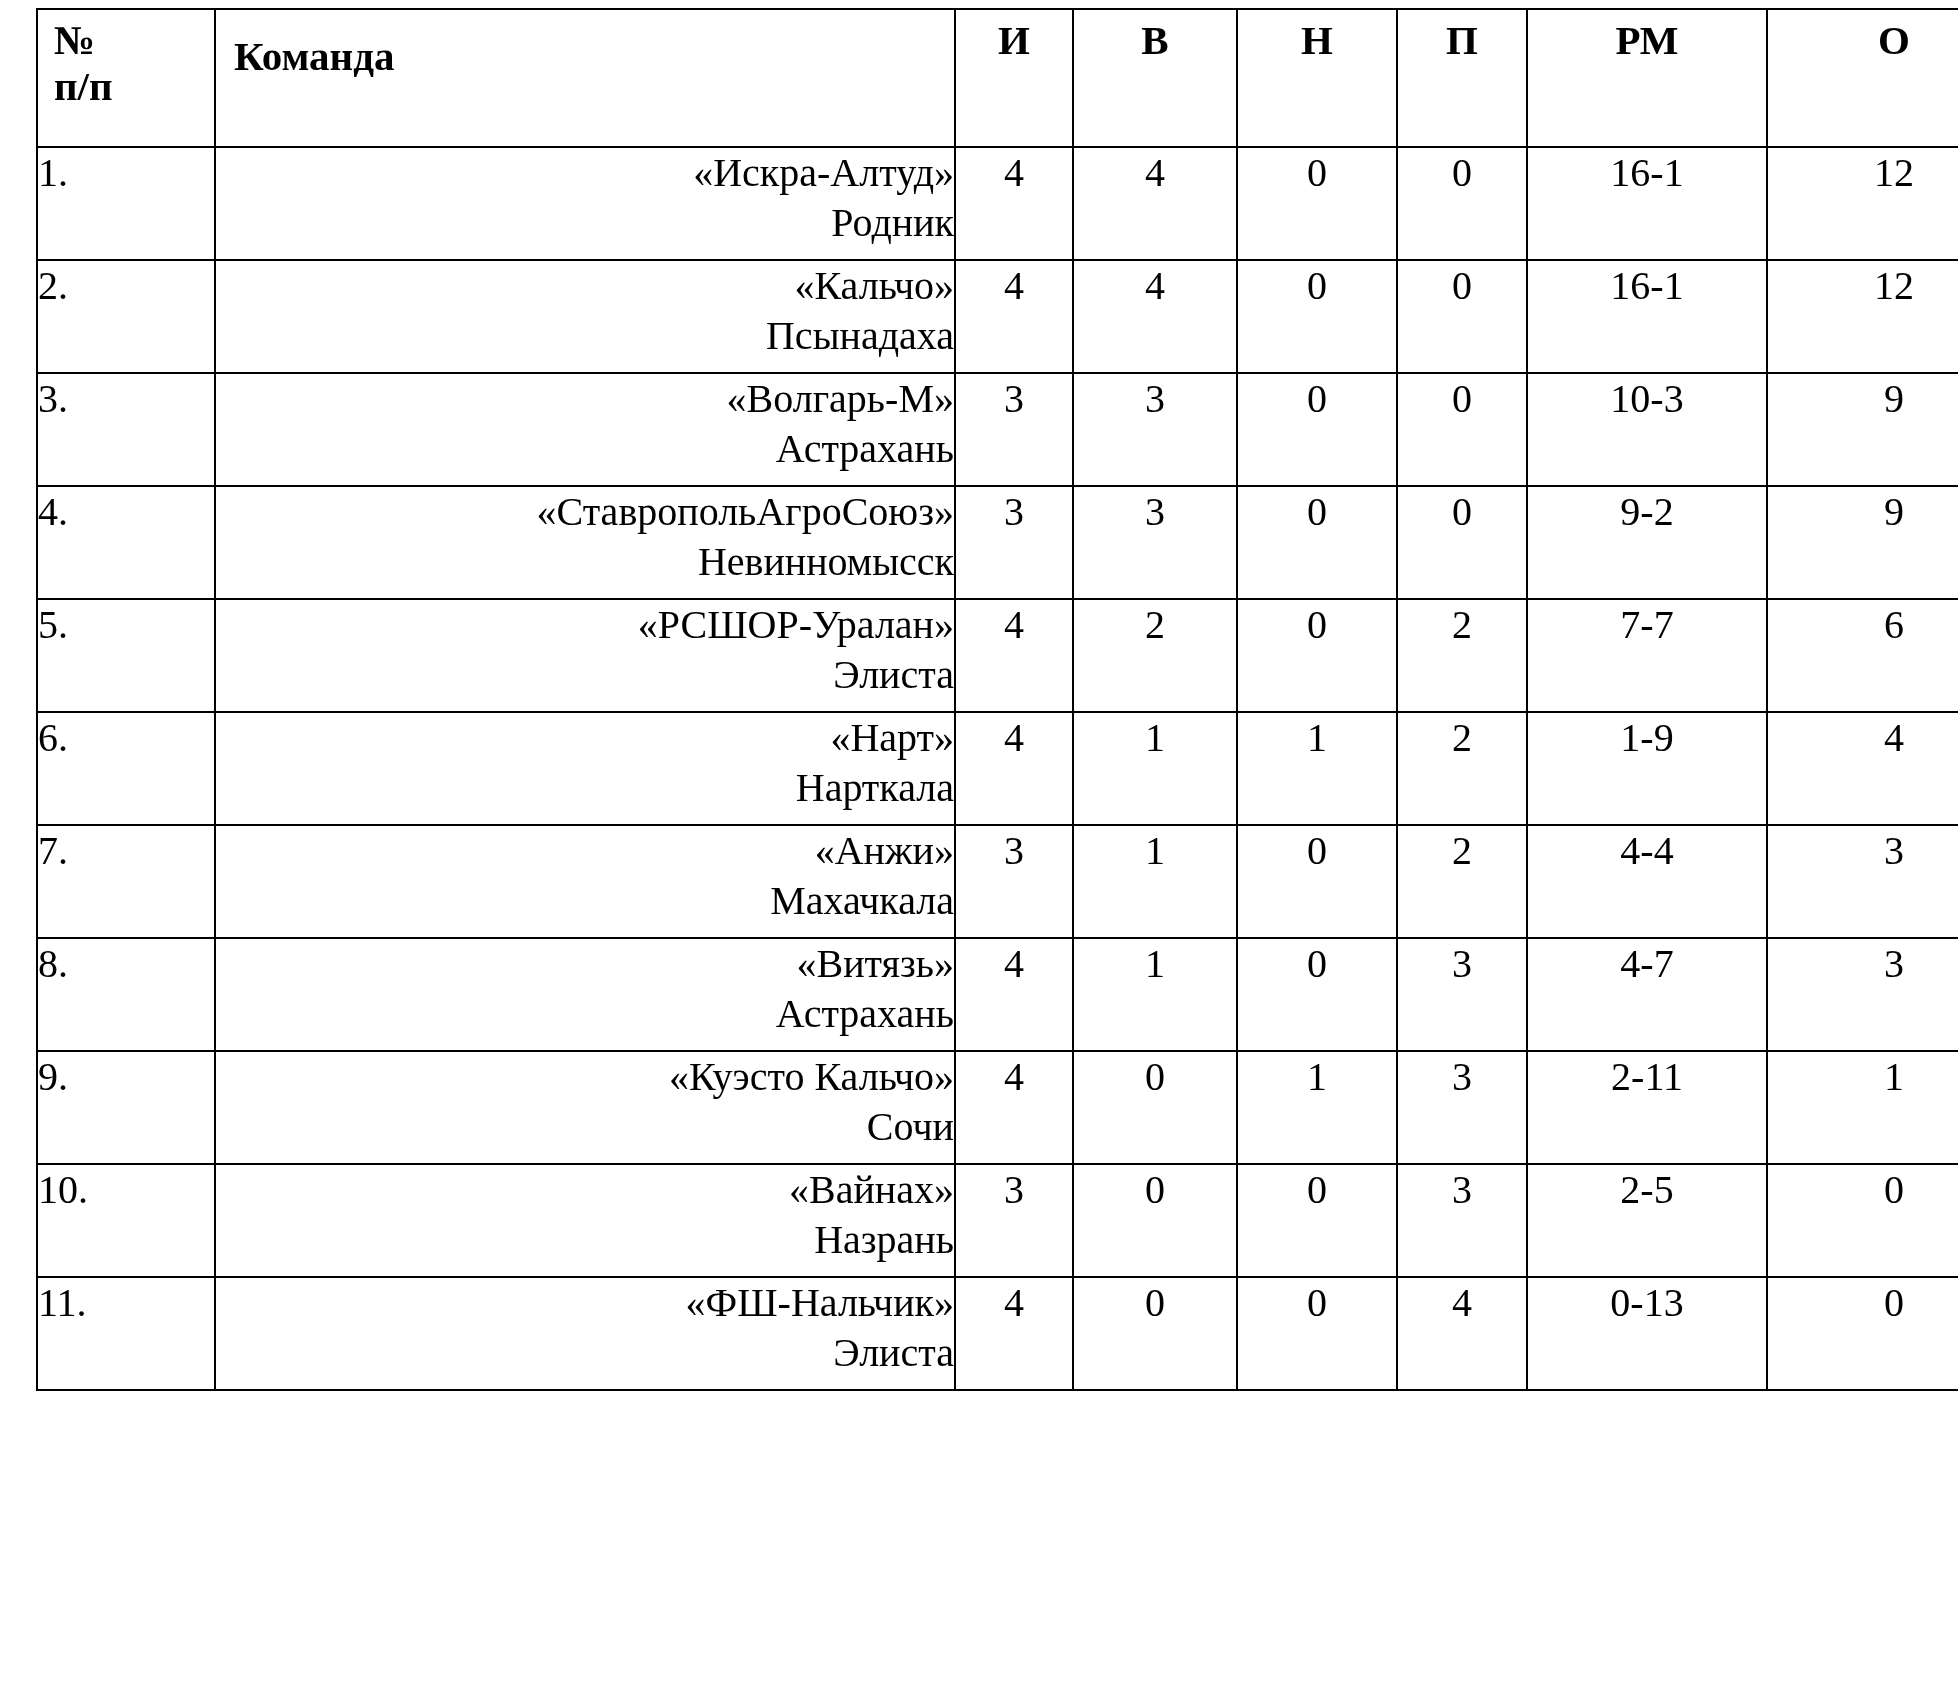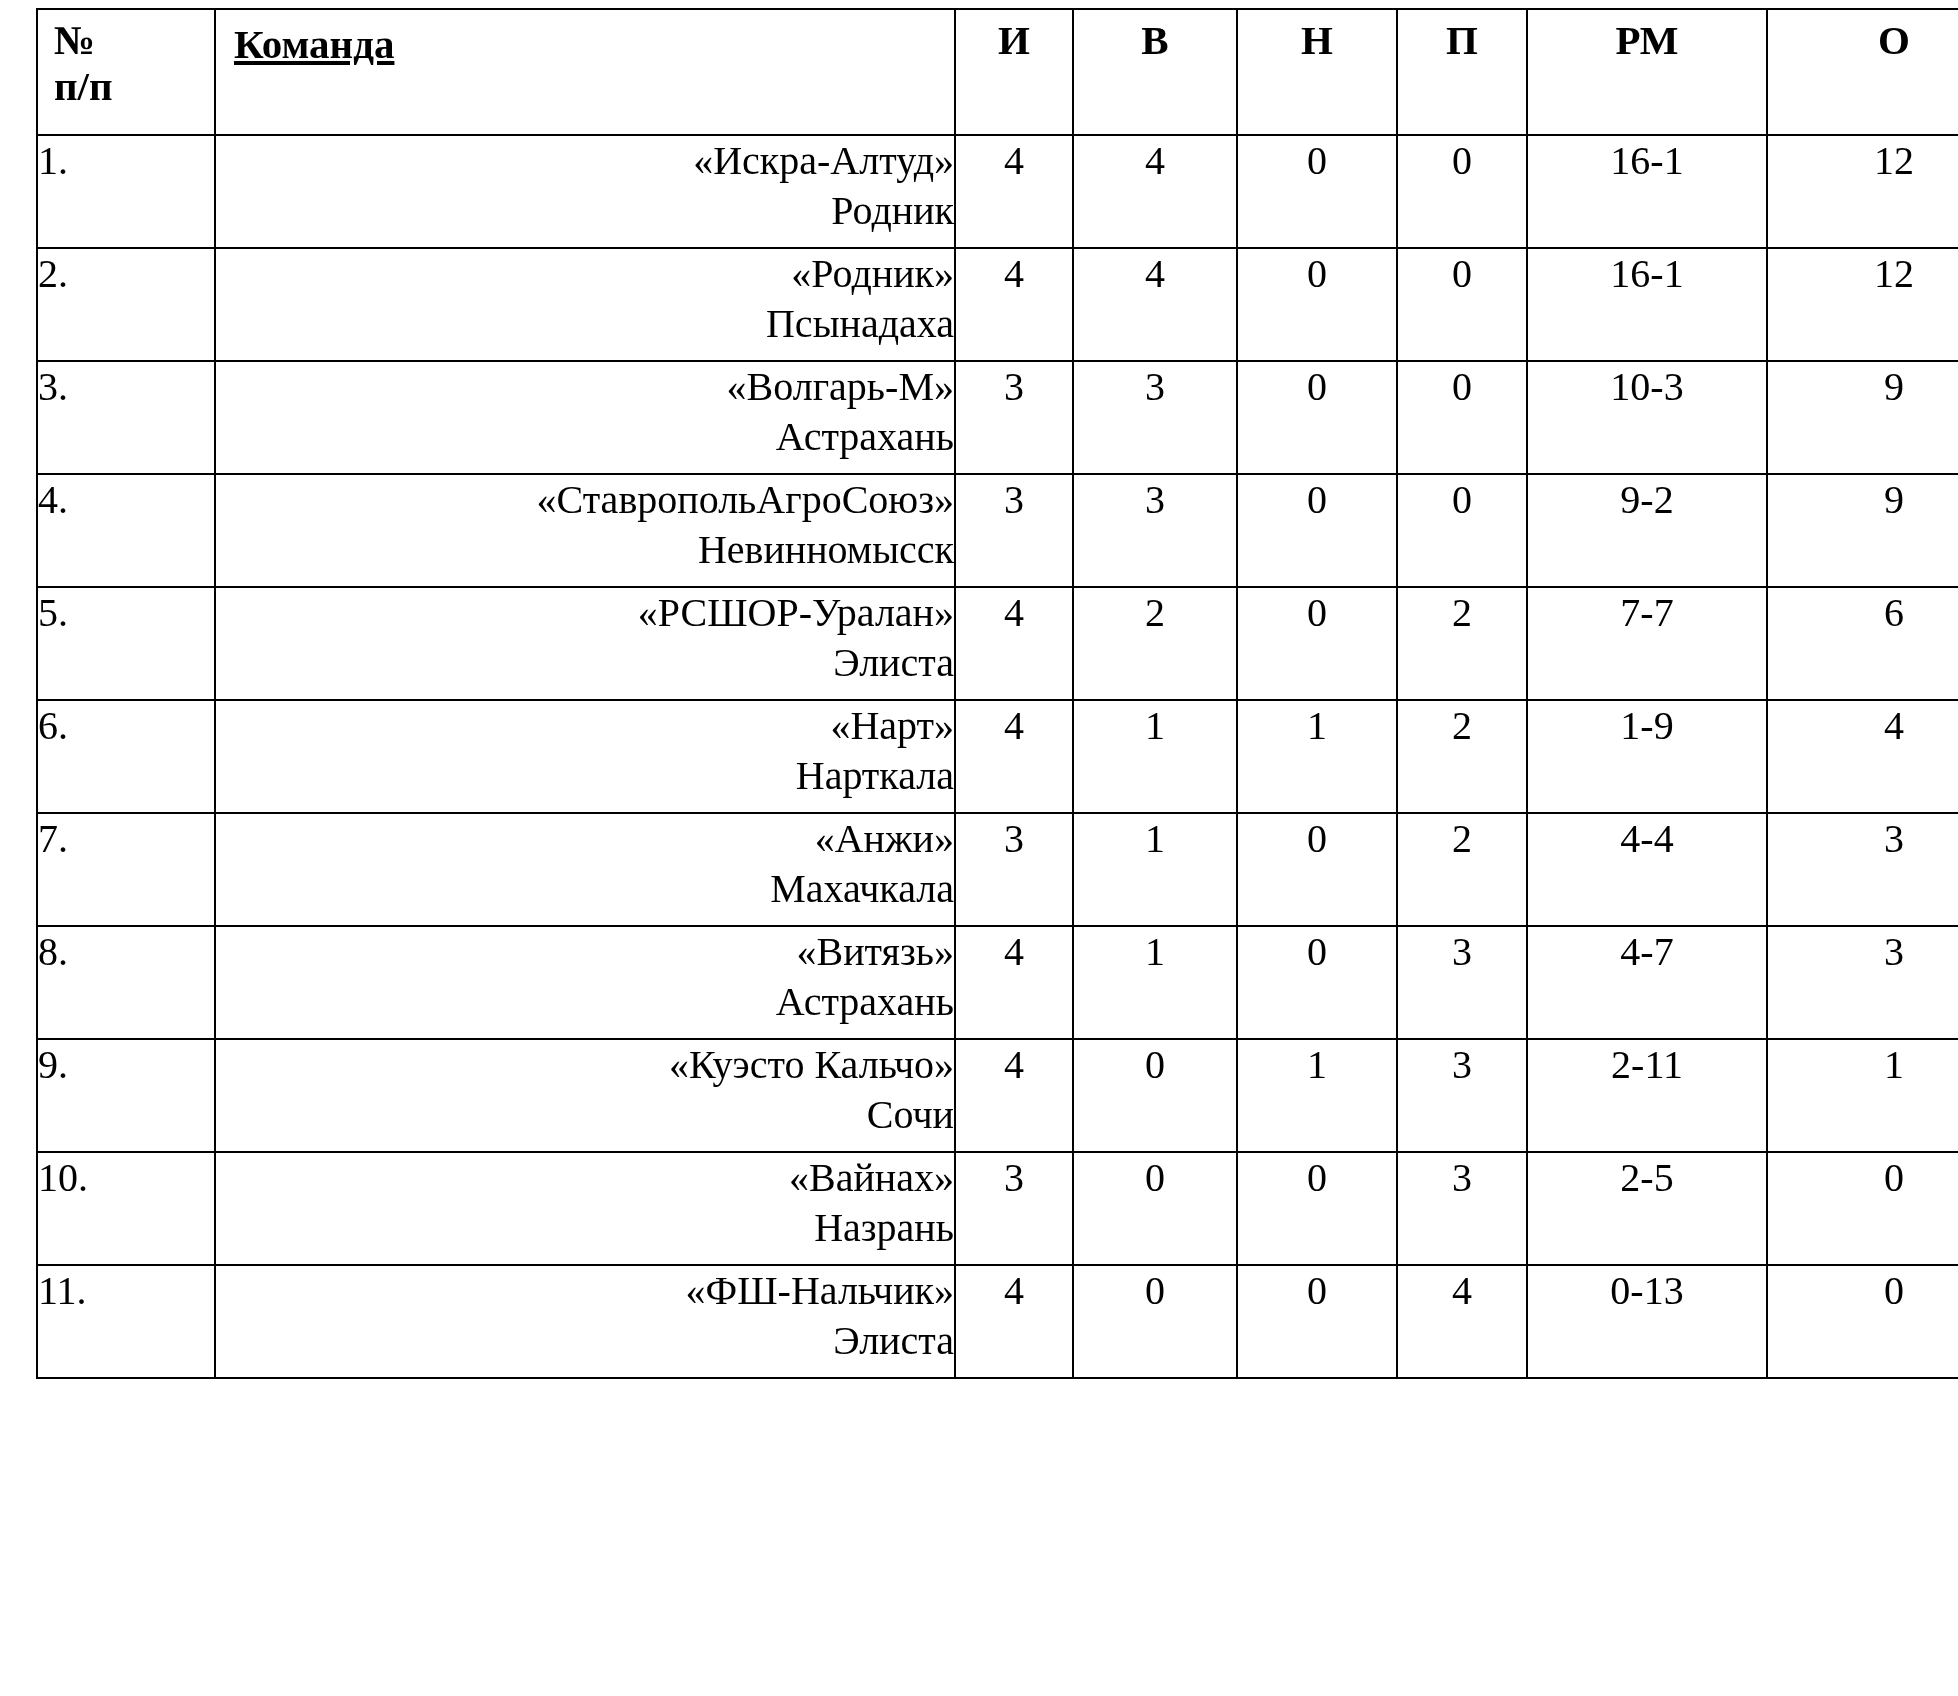--- a/index.html
+++ b/index.html
@@ -48,22 +48,21 @@
     text-align: center;
     height: 112px;
     vertical-align: top;
   }
   thead th.head-num {
     text-align: left;
     padding: 8px 0 0 16px;
   }
   thead th.head-team {
     text-align: left;
-    padding: 12px 0 0 18px;
-    text-decoration: underline;
+    padding: 24px 0 0 18px;
   }
   thead th.head-stat {
     padding: 8px 0 0 0;
   }
   .head-num-inner {
     display: block;
     white-space: pre-line;
   }
 
   tbody td {
@@ -127,21 +126,21 @@
         <td class="stat">4</td>
         <td class="stat">4</td>
         <td class="stat">0</td>
         <td class="stat">0</td>
         <td class="stat">16-1</td>
         <td class="stat">12</td>
       </tr>
       <tr>
         <td class="num">2.</td>
         <td class="team">
-          <span class="tname">«Родник»</span>
+          <span class="tname">«Кальчо»</span>
           <span class="tcity">Псынадаха</span>
         </td>
         <td class="stat">4</td>
         <td class="stat">4</td>
         <td class="stat">0</td>
         <td class="stat">0</td>
         <td class="stat">16-1</td>
         <td class="stat">12</td>
       </tr>
       <tr>

